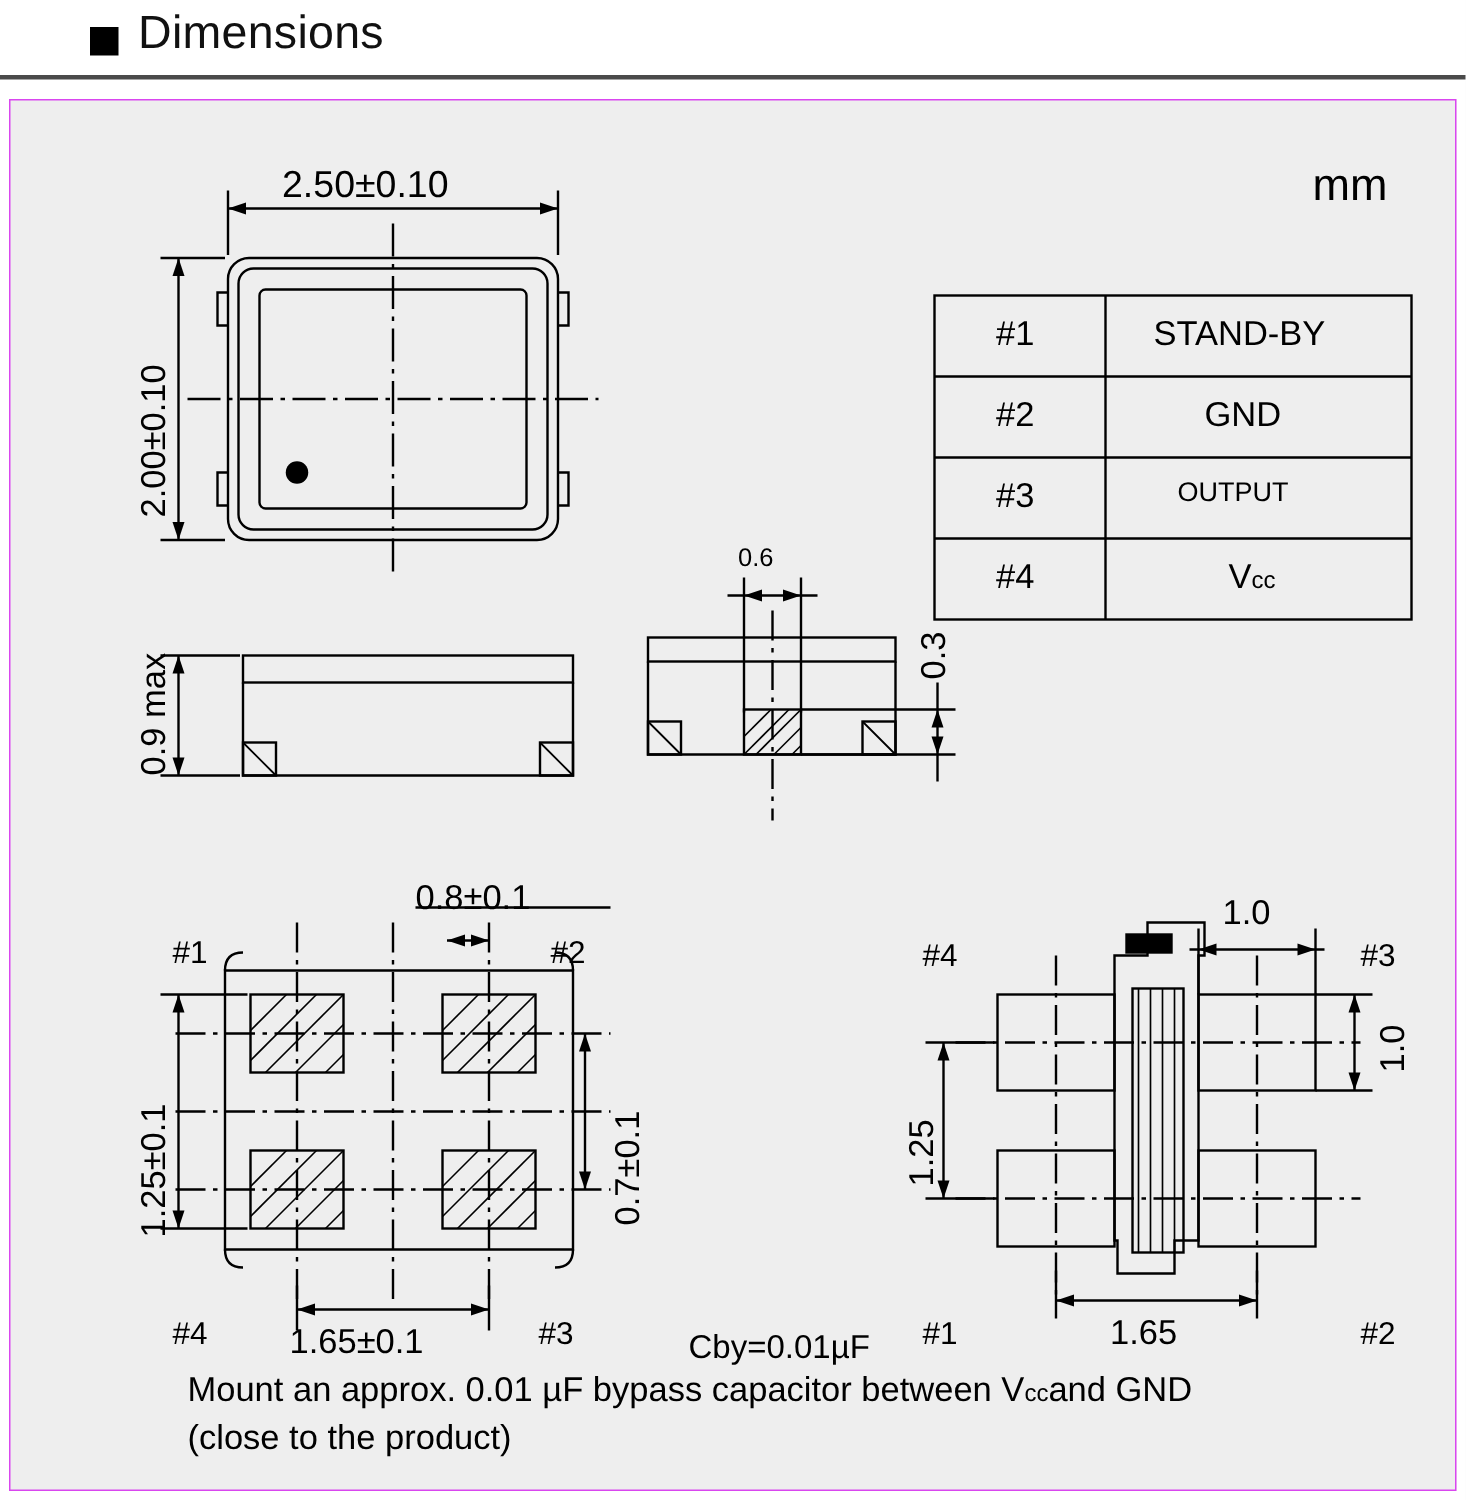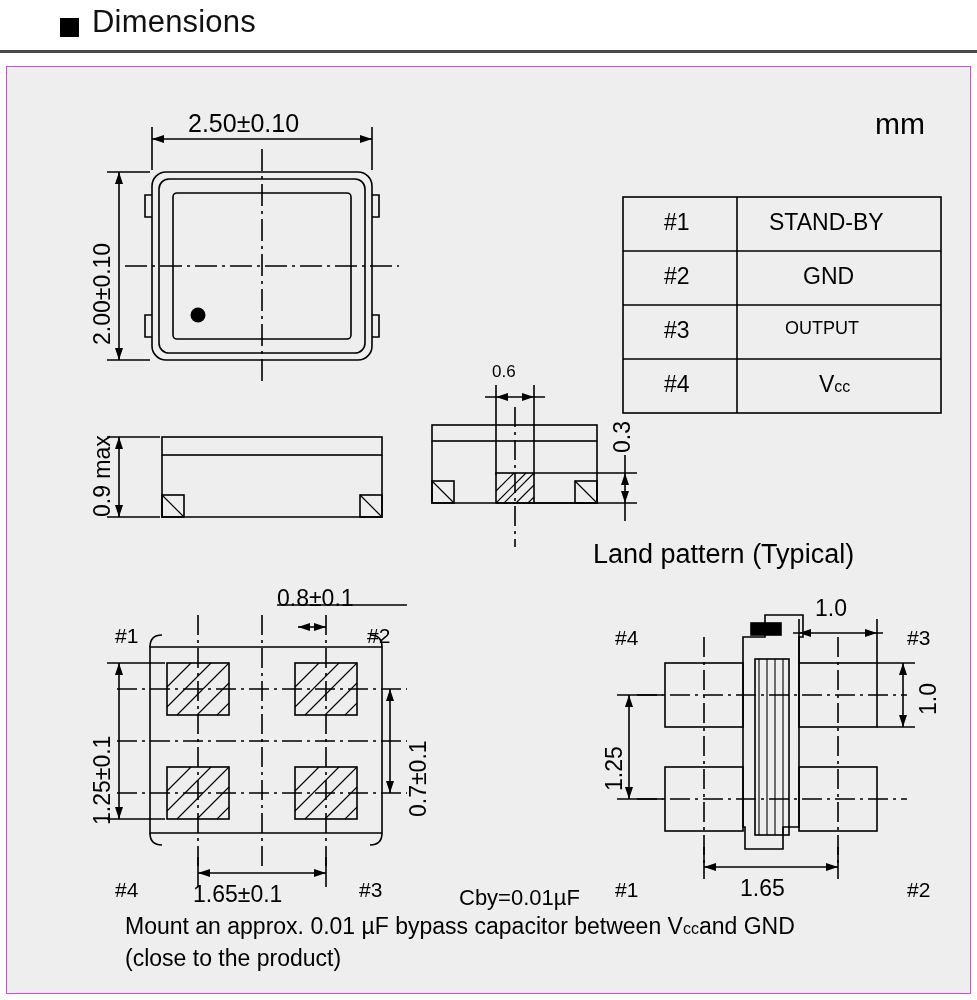--- a/index.html
+++ b/index.html
@@ -306,21 +306,20 @@
     <div class="lbl rot90" style="left:84px; top:758px; font-size:23px;">1.25±0.1</div>
     <div class="lbl" style="left:186px; top:816px; font-size:23px;">1.65±0.1</div>
 
     <div class="lbl" style="left:108px; top:558px; font-size:21px;">#1</div>
     <div class="lbl" style="left:360px; top:558px; font-size:21px;">#2</div>
     <div class="lbl" style="left:352px; top:812px; font-size:21px;">#3</div>
     <div class="lbl" style="left:108px; top:812px; font-size:21px;">#4</div>
 
     <div class="lbl" style="left:452px; top:820px; font-size:22px;">Cby=0.01µF</div>
 
-    <div class="lbl" style="left:586px; top:474px; font-size:27px;">Land pattern (Typical)</div>
     <div class="lbl" style="left:808px; top:530px; font-size:23px;">1.0</div>
     <div class="lbl rot90" style="left:910px; top:648px; font-size:23px;">1.0</div>
     <div class="lbl rot90" style="left:596px; top:724px; font-size:23px;">1.25</div>
     <div class="lbl" style="left:733px; top:810px; font-size:23px;">1.65</div>
 
     <div class="lbl" style="left:608px; top:560px; font-size:21px;">#4</div>
     <div class="lbl" style="left:900px; top:560px; font-size:21px;">#3</div>
     <div class="lbl" style="left:608px; top:812px; font-size:21px;">#1</div>
     <div class="lbl" style="left:900px; top:812px; font-size:21px;">#2</div>
 

